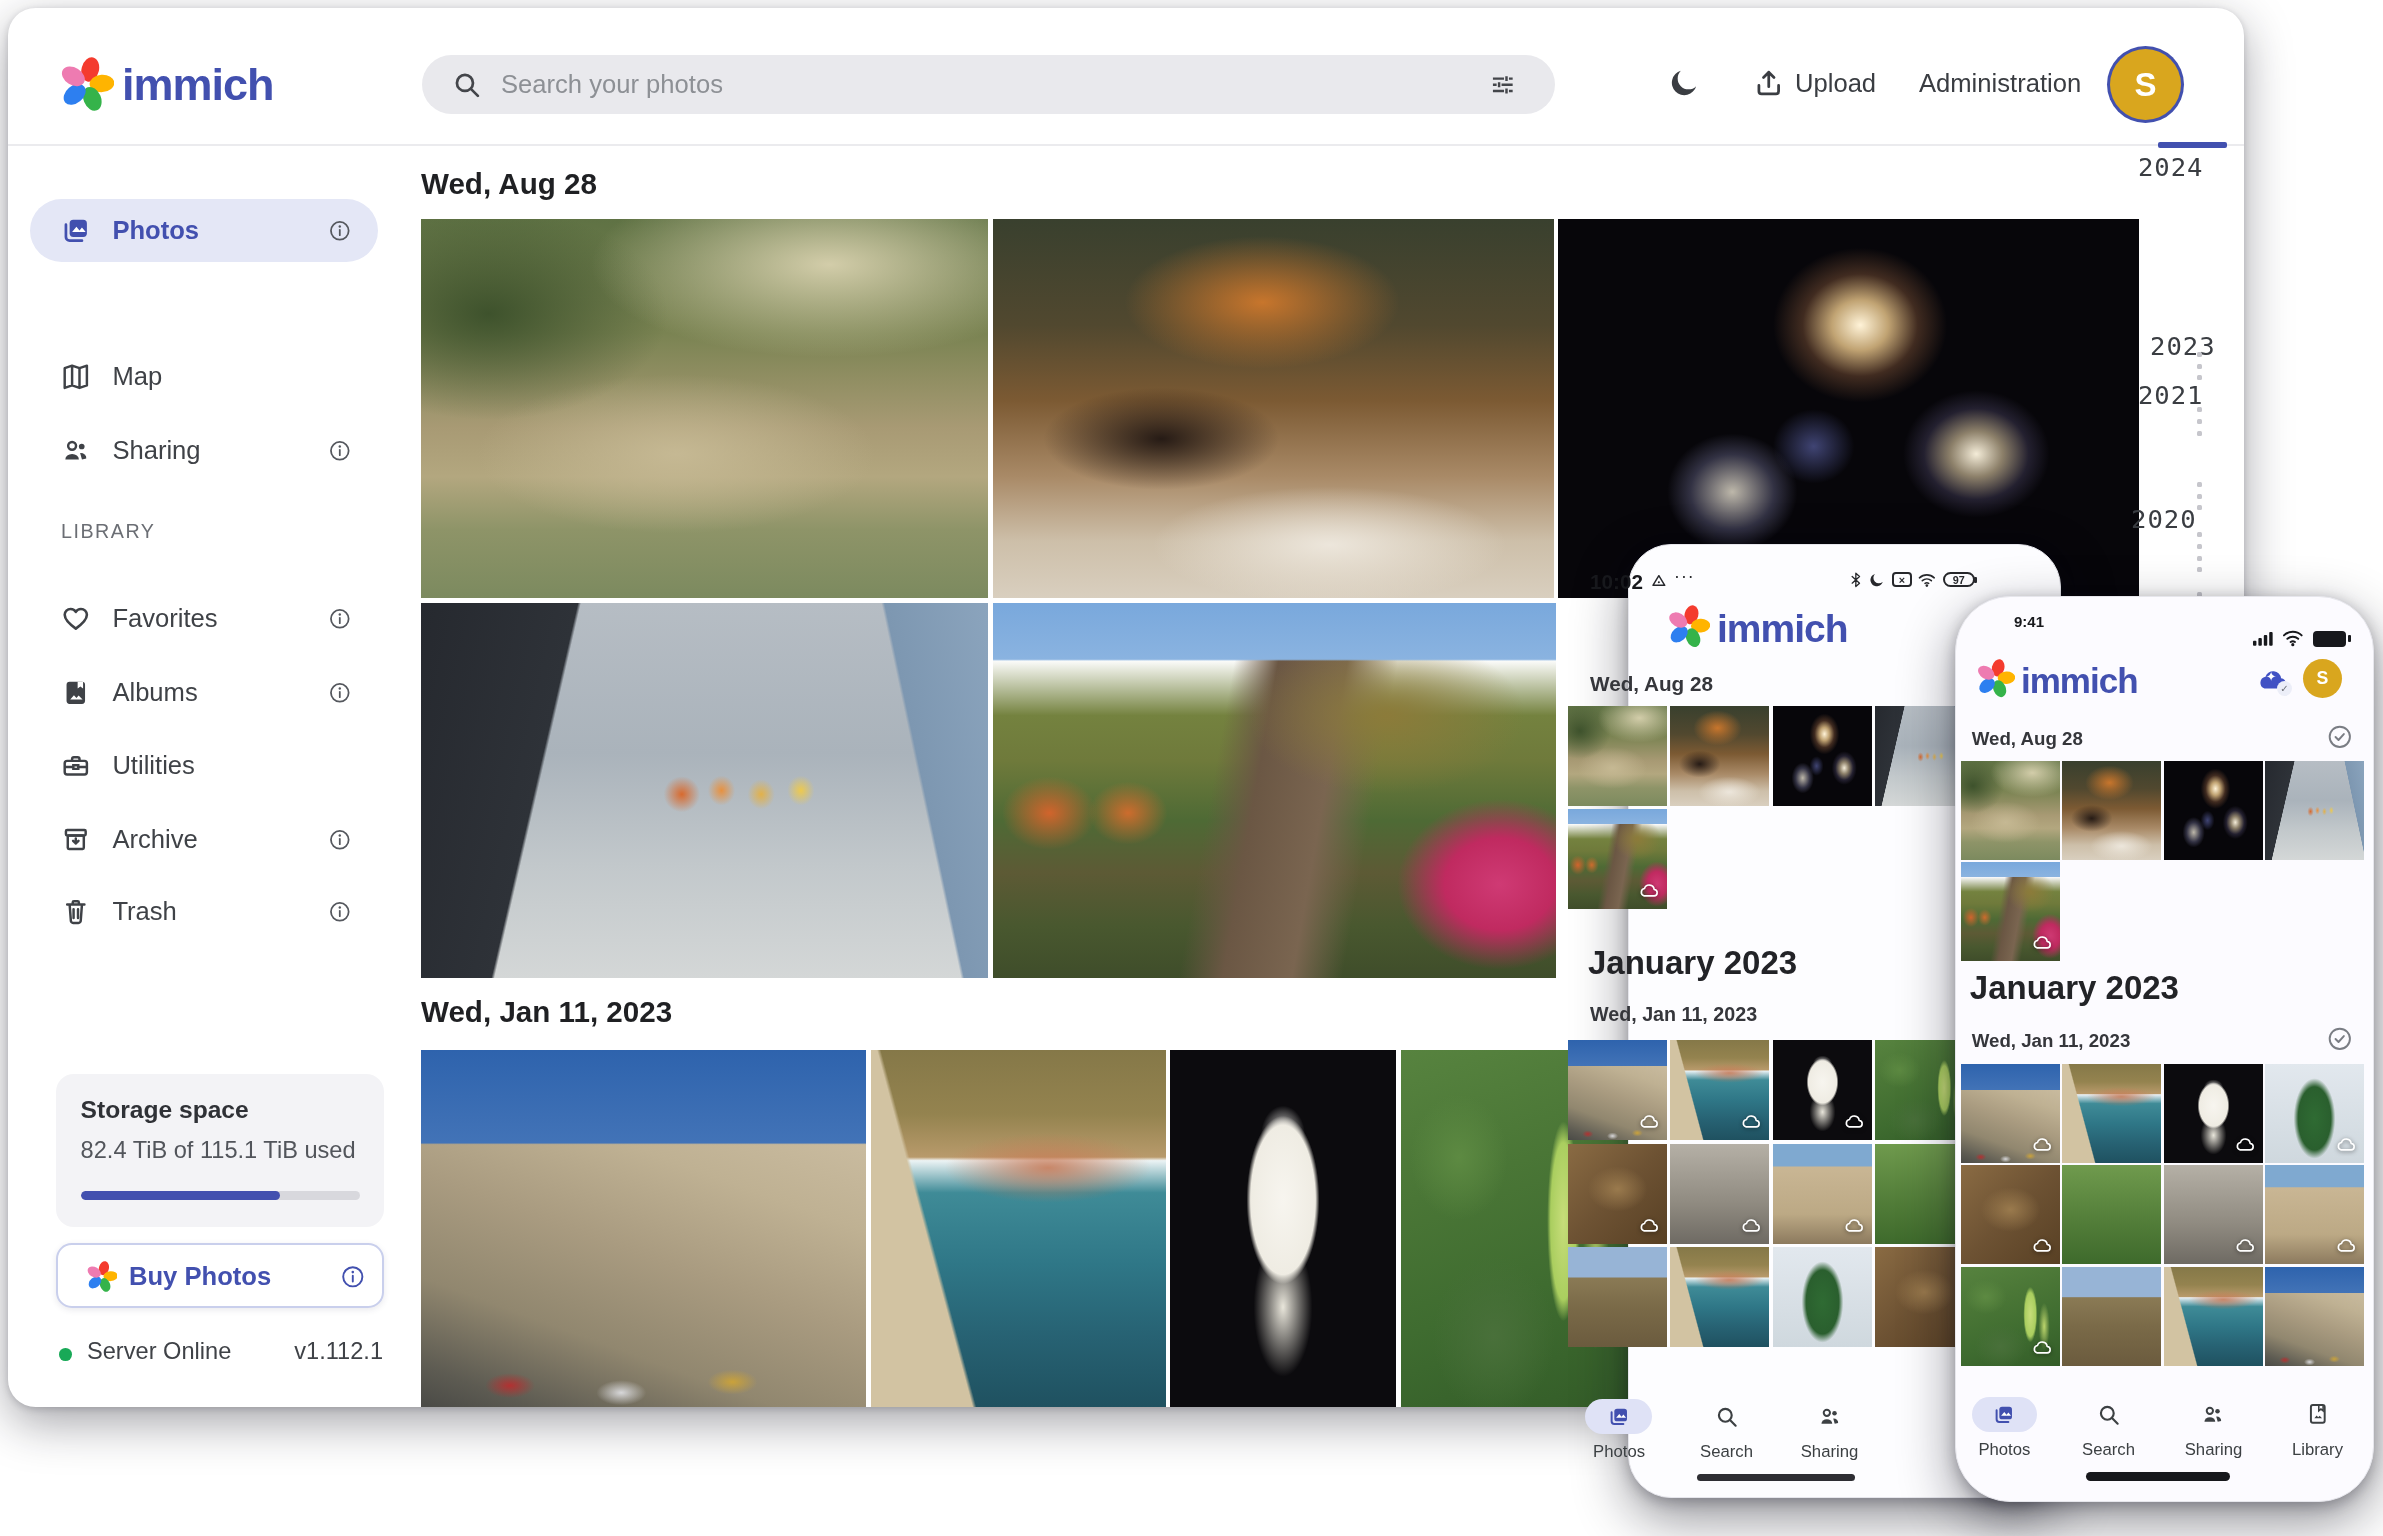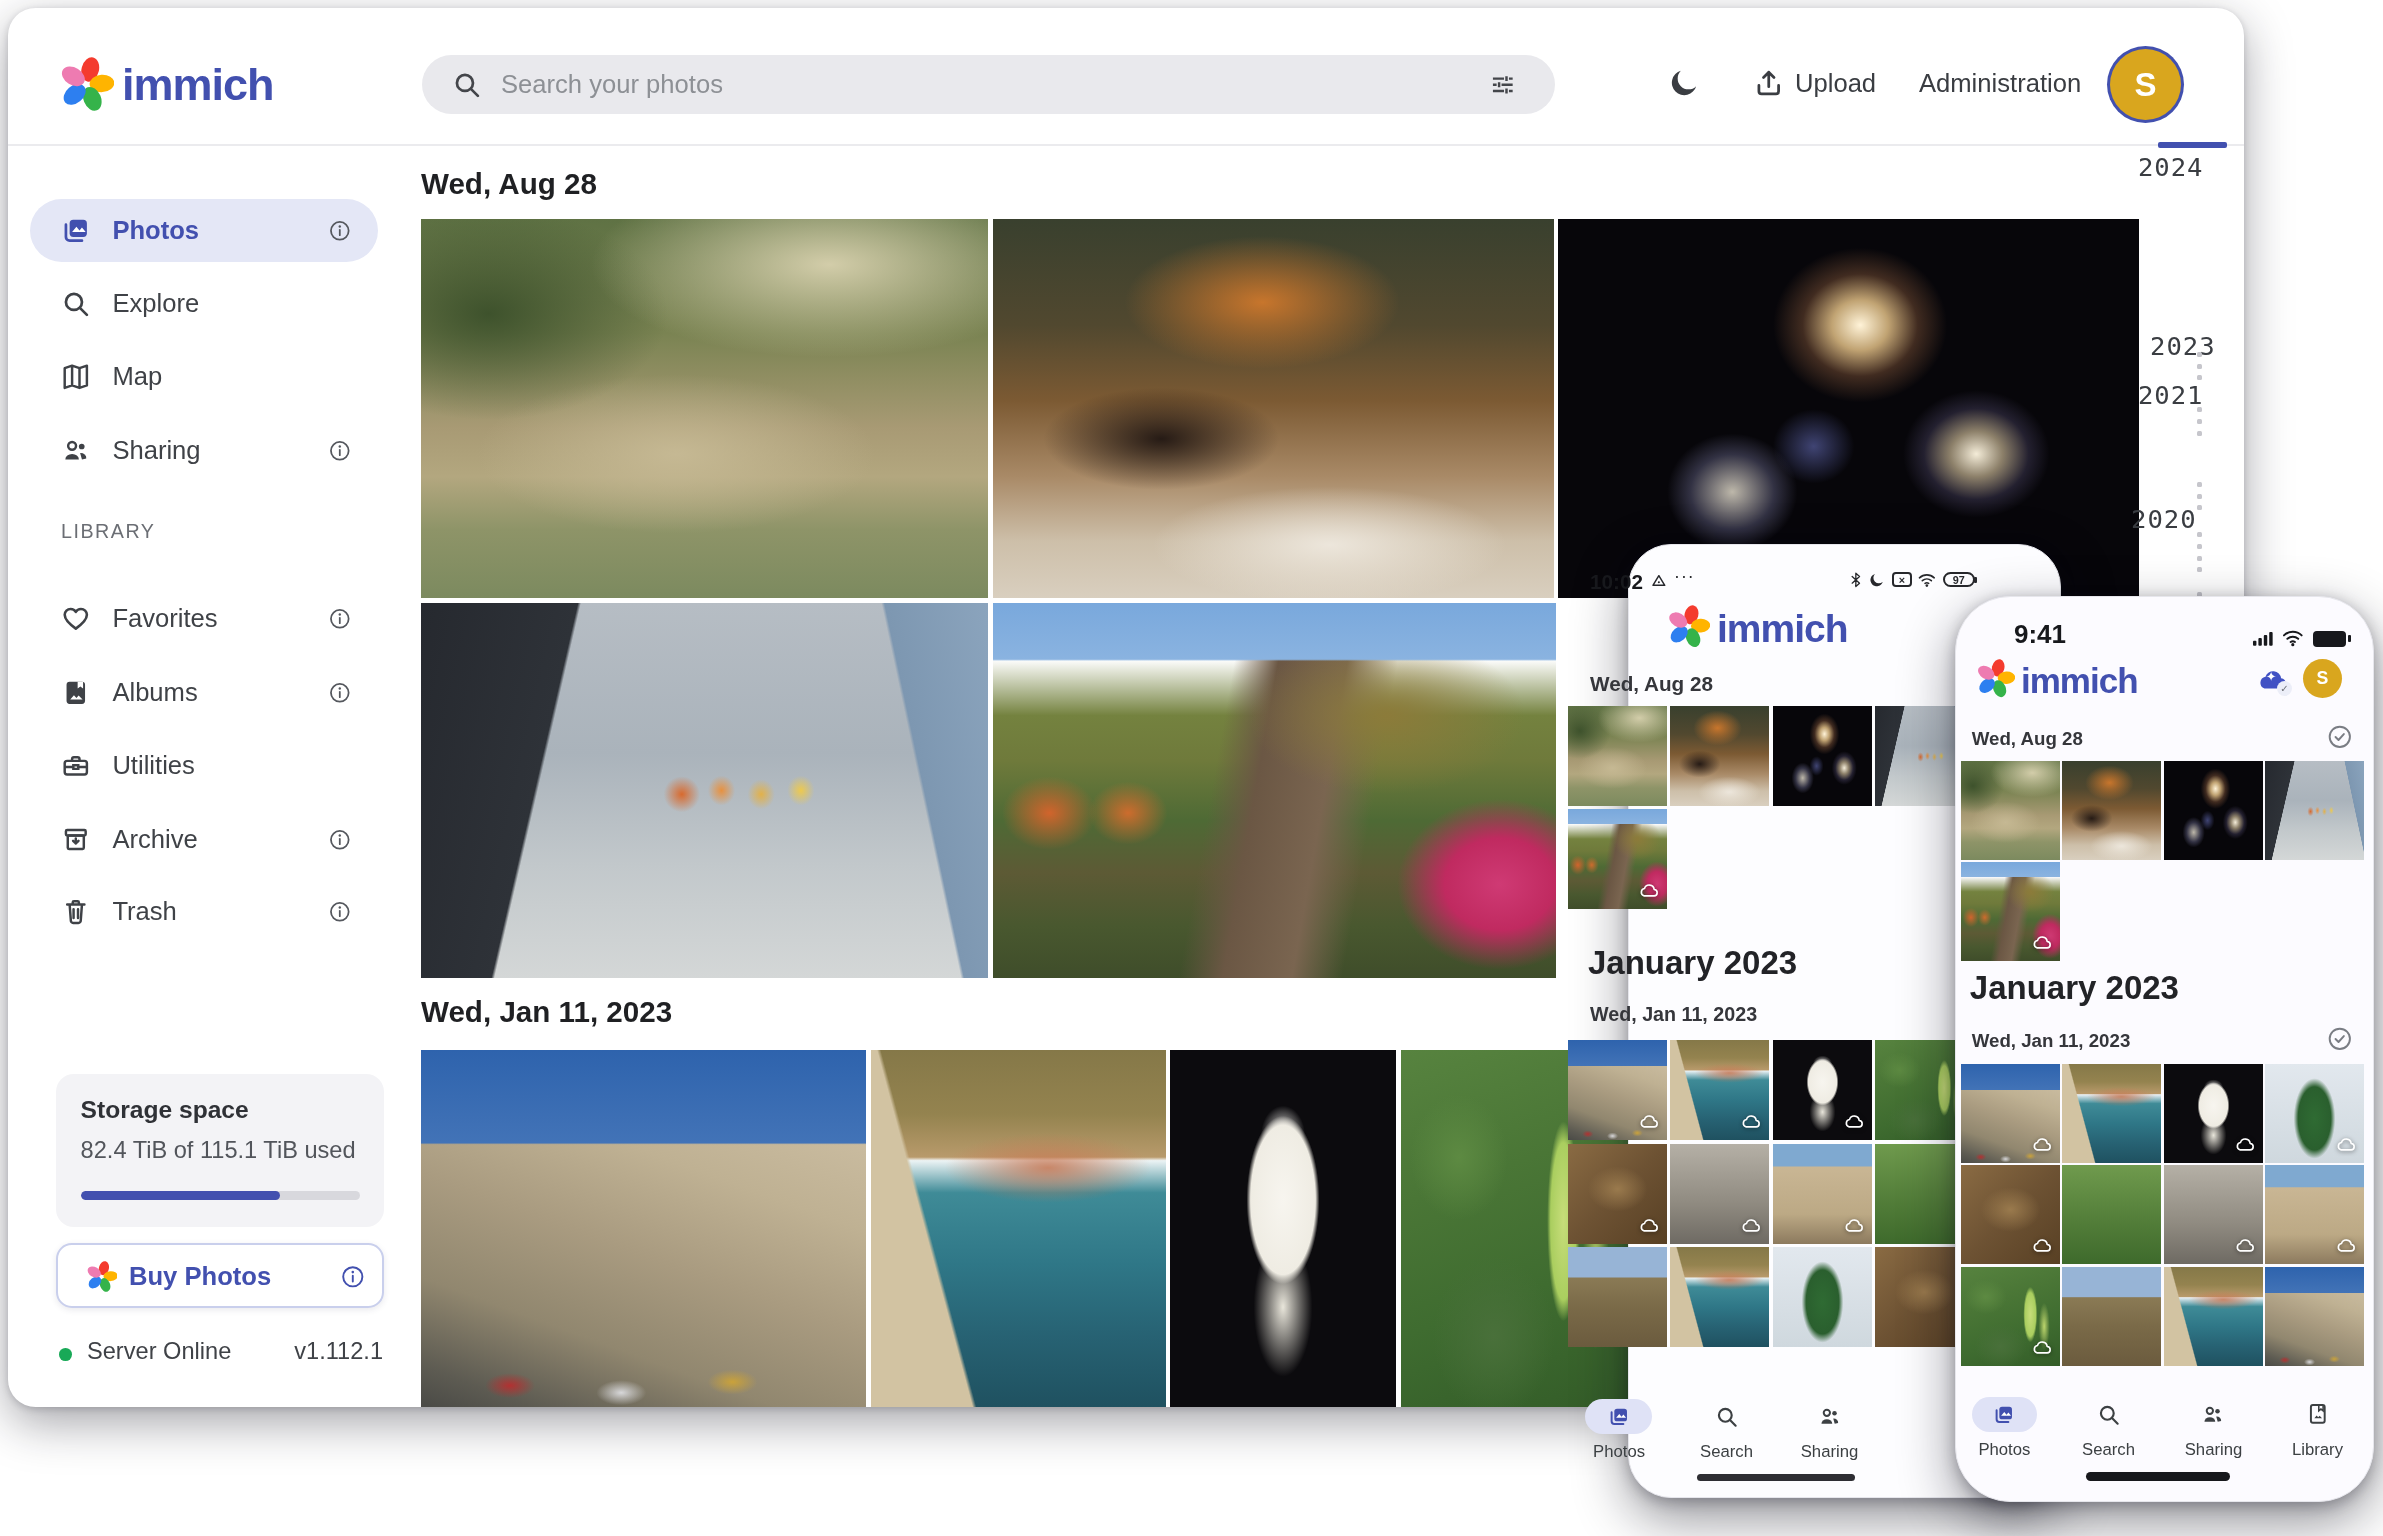--- a/index.html
+++ b/index.html
@@ -265,26 +265,20 @@
 
   <div class="a side-item active" style="top:199px">
     <svg class="ic" viewBox="0 0 30 30" width="29.6" height="29.6">
         <use href="#i-photos"></use>
       </svg>
     <span class="lbl">Photos</span>
     <svg class="info" viewBox="0 0 24 24" width="23.6" height="23.6">
         <use href="#i-info"></use>
       </svg>
   </div>
-  <div class="a side-item" style="top:272px">
-    <svg class="ic" viewBox="0 0 30 30" width="29.6" height="29.6">
-        <use href="#i-search"></use>
-      </svg>
-    <span class="lbl">Explore</span>
-  </div>
   <div class="a side-item" style="top:345px">
     <svg class="ic" viewBox="0 0 30 30" width="29.6" height="29.6">
         <use href="#i-map"></use>
       </svg>
     <span class="lbl">Map</span>
   </div>
   <div class="a side-item" style="top:419px">
     <svg class="ic" viewBox="0 0 30 30" width="29.6" height="29.6">
         <use href="#i-people"></use>
       </svg>
@@ -490,21 +484,21 @@
       </svg>
     <div class="a nav-lbl" style="left:27.6px;top:898px;width:79px">Photos</div>
     <div class="a nav-lbl" style="left:135px;top:898px;width:79px">Search</div>
     <div class="a nav-lbl" style="left:238px;top:898px;width:79px">Sharing</div>
     <div class="a gesture" style="left:145px;top:930px;width:158px;height:6.9px"></div>
   </div>
 
   <div class="a phone" style="left:1955px;top:596px;width:419px;height:906px;border-radius:55px;z-index:20;background:#fcfbff"></div>
   <div class="a" style="left:1955px;top:596px;width:419px;height:906px;z-index:21">
 
-    <div class="a p-time" style="left:59px;top:23px;font-size:26px">9:41</div>
+    <div class="a p-time" style="left:59px;top:17px;font-size:15px">9:41</div>
     <svg class="a" style="left:297px;top:35px" width="23.6" height="15.8" color="#17181c" viewBox="0 0 24 16">
         <use href="#i-bars"></use>
       </svg>
     <svg class="a" style="left:326px;top:29.6px" width="23.6" height="23.6" color="#17181c" viewBox="0 0 24 24">
         <use href="#i-wifi"></use>
       </svg>
     <div class="a bat-i" style="left:358px;top:35px;width:33px;height:15.8px"></div>
 
     <svg class="a" style="left:20.7px;top:63px" width="39" height="39" viewBox="0 0 40 40">
         <use href="#i-flower"></use>

